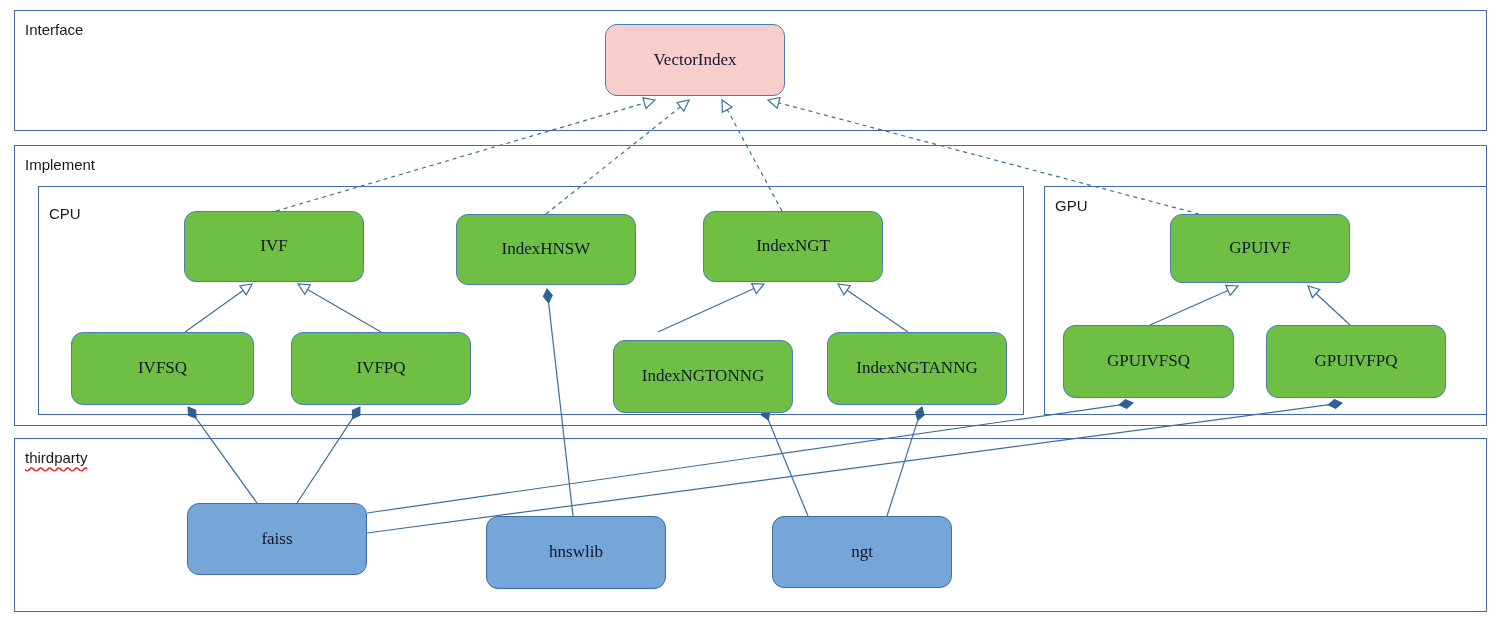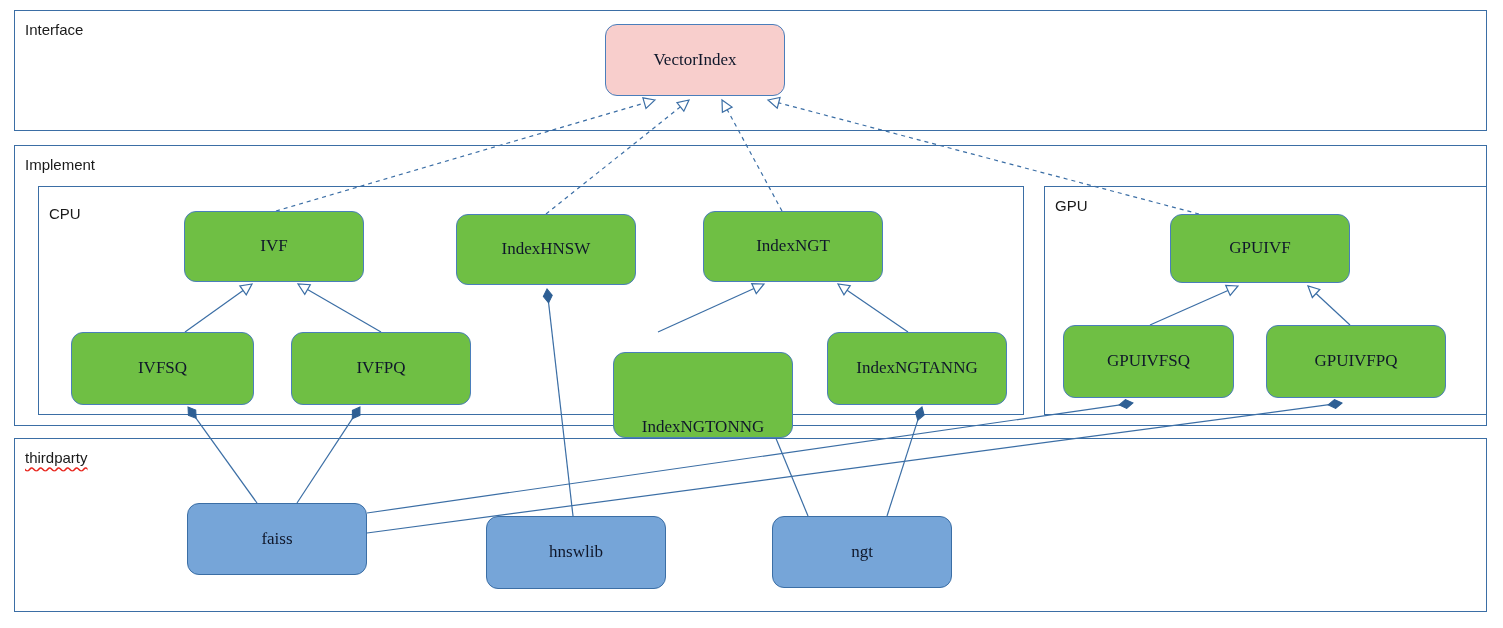--- a/index.html
+++ b/index.html
@@ -165,21 +165,21 @@
       </div>
       <div class="node green" style="left: 1170px; top: 214px; width: 180px; height: 69px;">
         <span>GPUIVF</span>
       </div>
       <div class="node green" style="left: 71px; top: 332px; width: 183px; height: 73px;">
         <span>IVFSQ</span>
       </div>
       <div class="node green" style="left: 291px; top: 332px; width: 180px; height: 73px;">
         <span>IVFPQ</span>
       </div>
-      <div class="node green" style="left: 613px; top: 352px; width: 180px; height: 86px; align-items: flex-end;">
+      <div class="node green" style="left: 613px; top: 340px; width: 180px; height: 73px;">
         <span>IndexNGTONNG</span>
       </div>
       <div class="node green" style="left: 827px; top: 332px; width: 180px; height: 73px;">
         <span>IndexNGTANNG</span>
       </div>
       <div class="node green" style="left: 1063px; top: 325px; width: 171px; height: 73px;">
         <span>GPUIVFSQ</span>
       </div>
       <div class="node green" style="left: 1266px; top: 325px; width: 180px; height: 73px;">
         <span>GPUIVFPQ</span>

